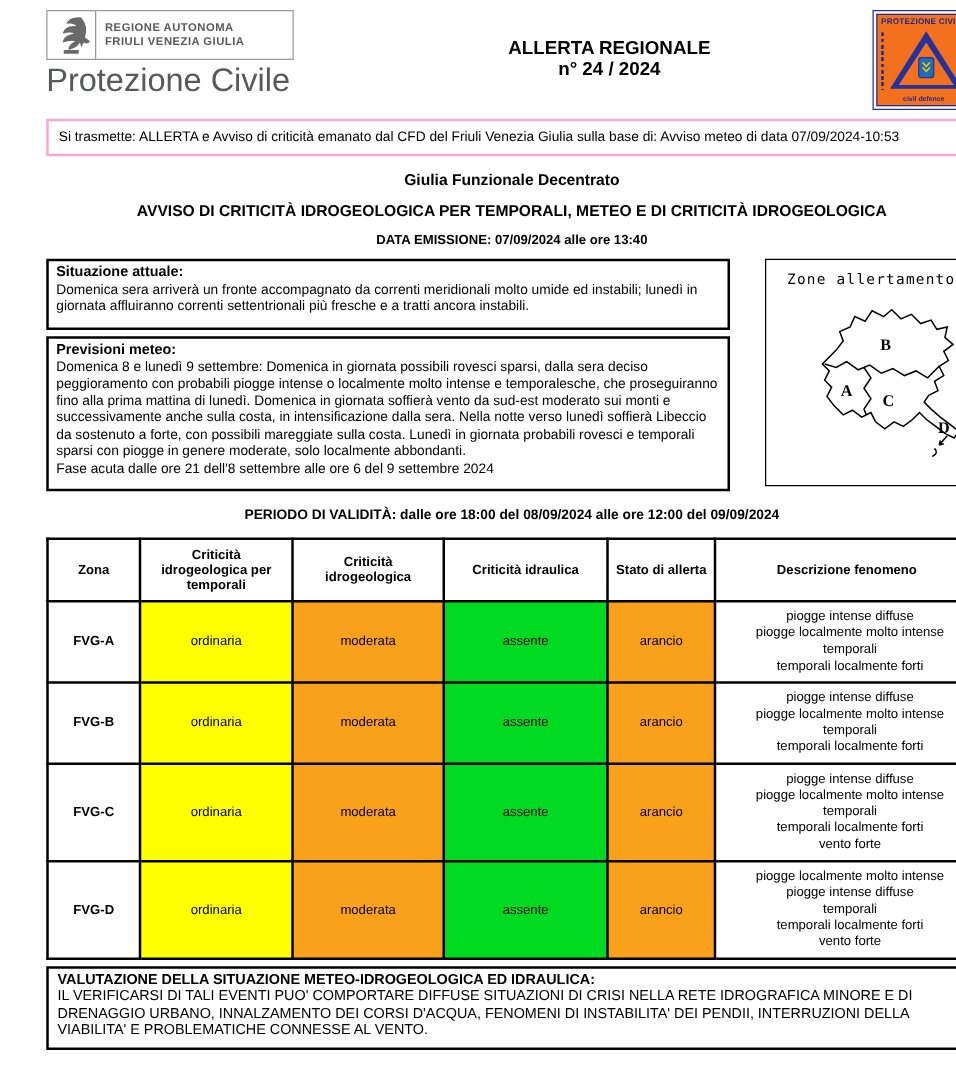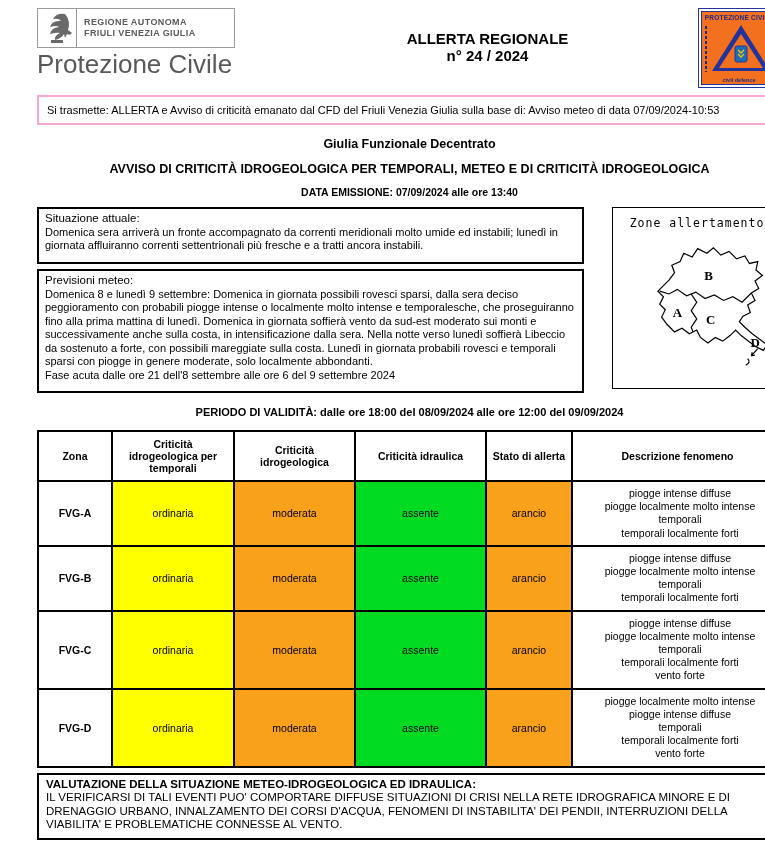--- a/index.html
+++ b/index.html
@@ -39,21 +39,21 @@
   
   .cfd-title { text-align:center; font-size:12.5px; font-weight:bold; margin-top:12px; }
   .avviso-title { text-align:center; font-size:12.5px; font-weight:bold; margin-top:11px; }
   .emissione { text-align:center; font-size:10.5px; font-weight:bold; margin-top:10px; }
 
   
   .band { display:flex; margin-top:9px; }
   .band-left { width:547px; }
   .txtbox { border:2px solid #000; padding:3px 6px 6px 6px; font-size:11px; line-height:13.5px; }
   .txtbox + .txtbox { margin-top:5px; }
-  .txtbox .bt { font-weight:normal; font-size:11.5px; }
+  .txtbox .bt { font-weight:bold; font-size:11.5px; }
   .txtbox .bb { white-space:pre-line; }
   .box-sit { min-height:57px; }
   .box-prev { min-height:124px; }
   .band-right { width:170px; margin-left:auto; }
   .mapbox { border:1px solid #000; height:182px; padding-top:8px; }
   .map-title { text-align:center; font-family:"DejaVu Sans Mono", monospace; font-size:11.5px; letter-spacing:1px; }
   .map-svg { display:block; margin:2px auto 0 auto; }
   .map-svg path, .map-svg polyline { fill:none; stroke:#000; stroke-width:1.3; }
   .map-svg .zl { font-family:"Liberation Serif", serif; font-size:14px; font-weight:bold; fill:#000; stroke:none; }
 

